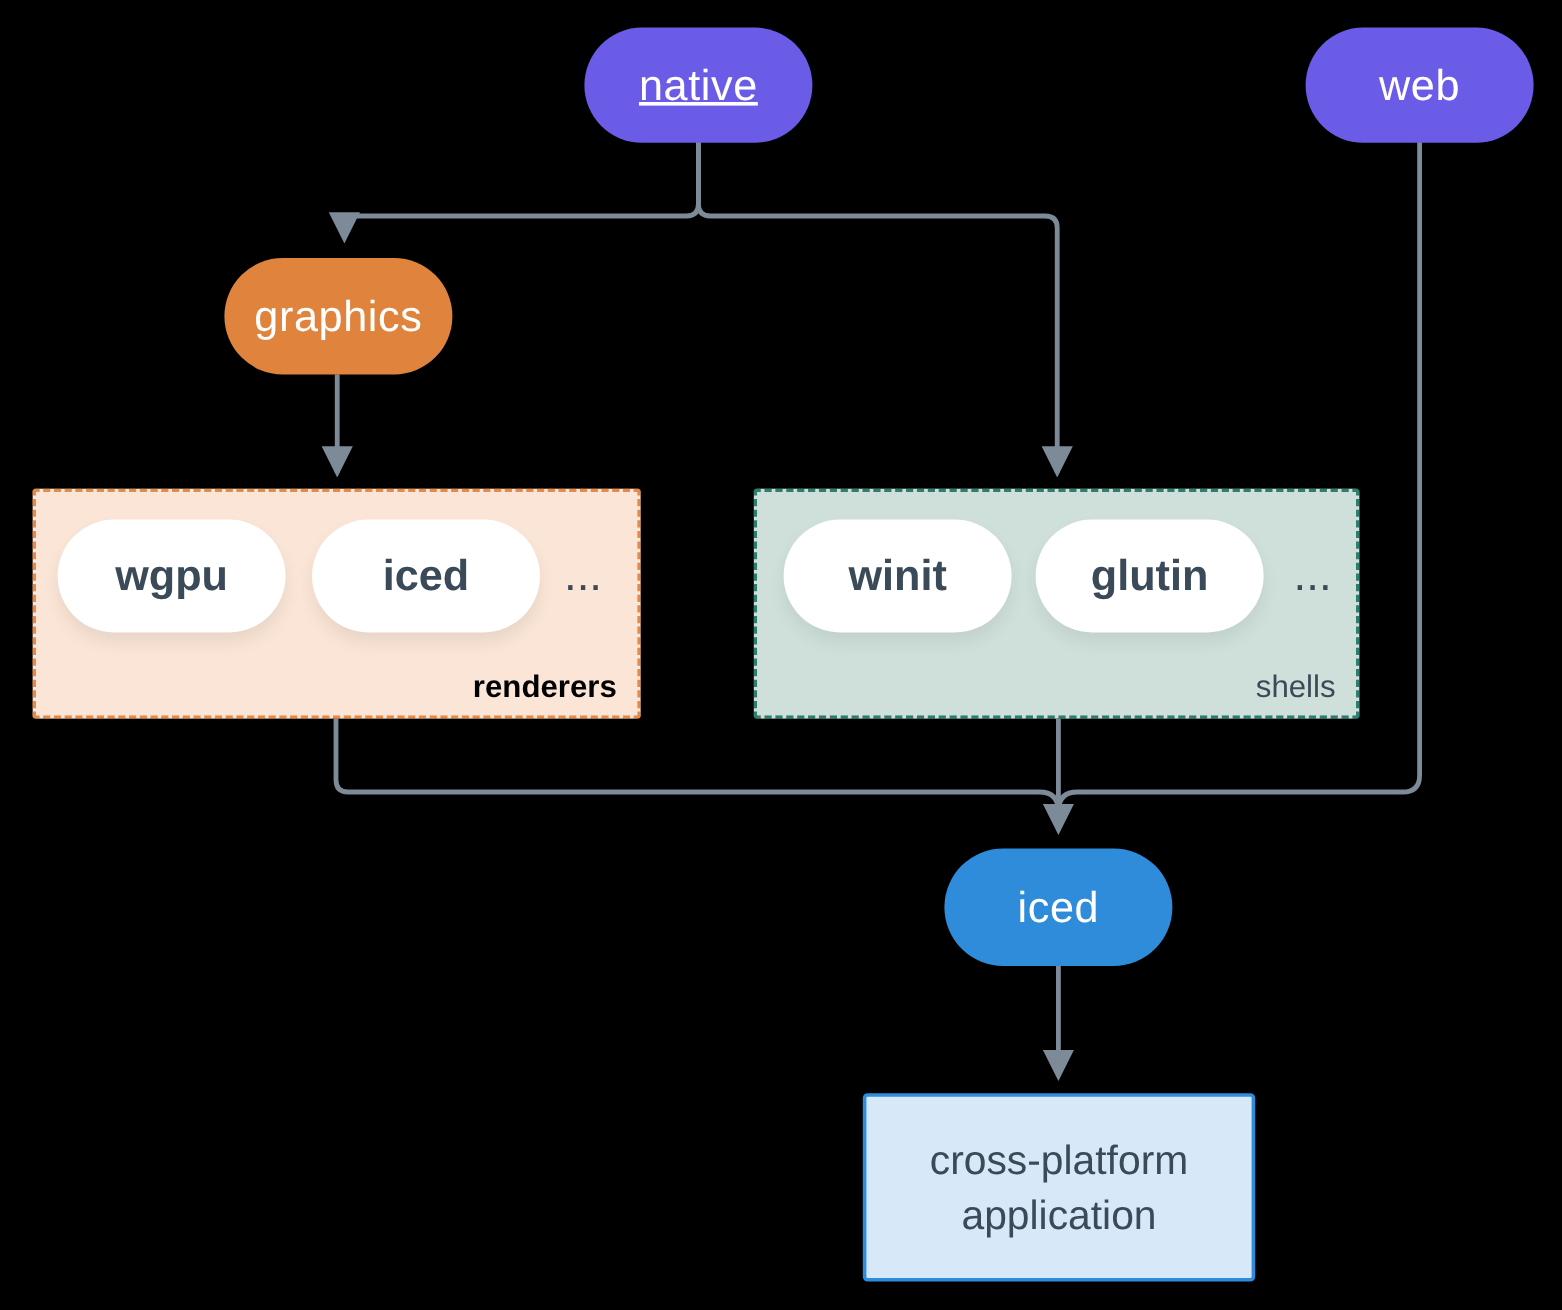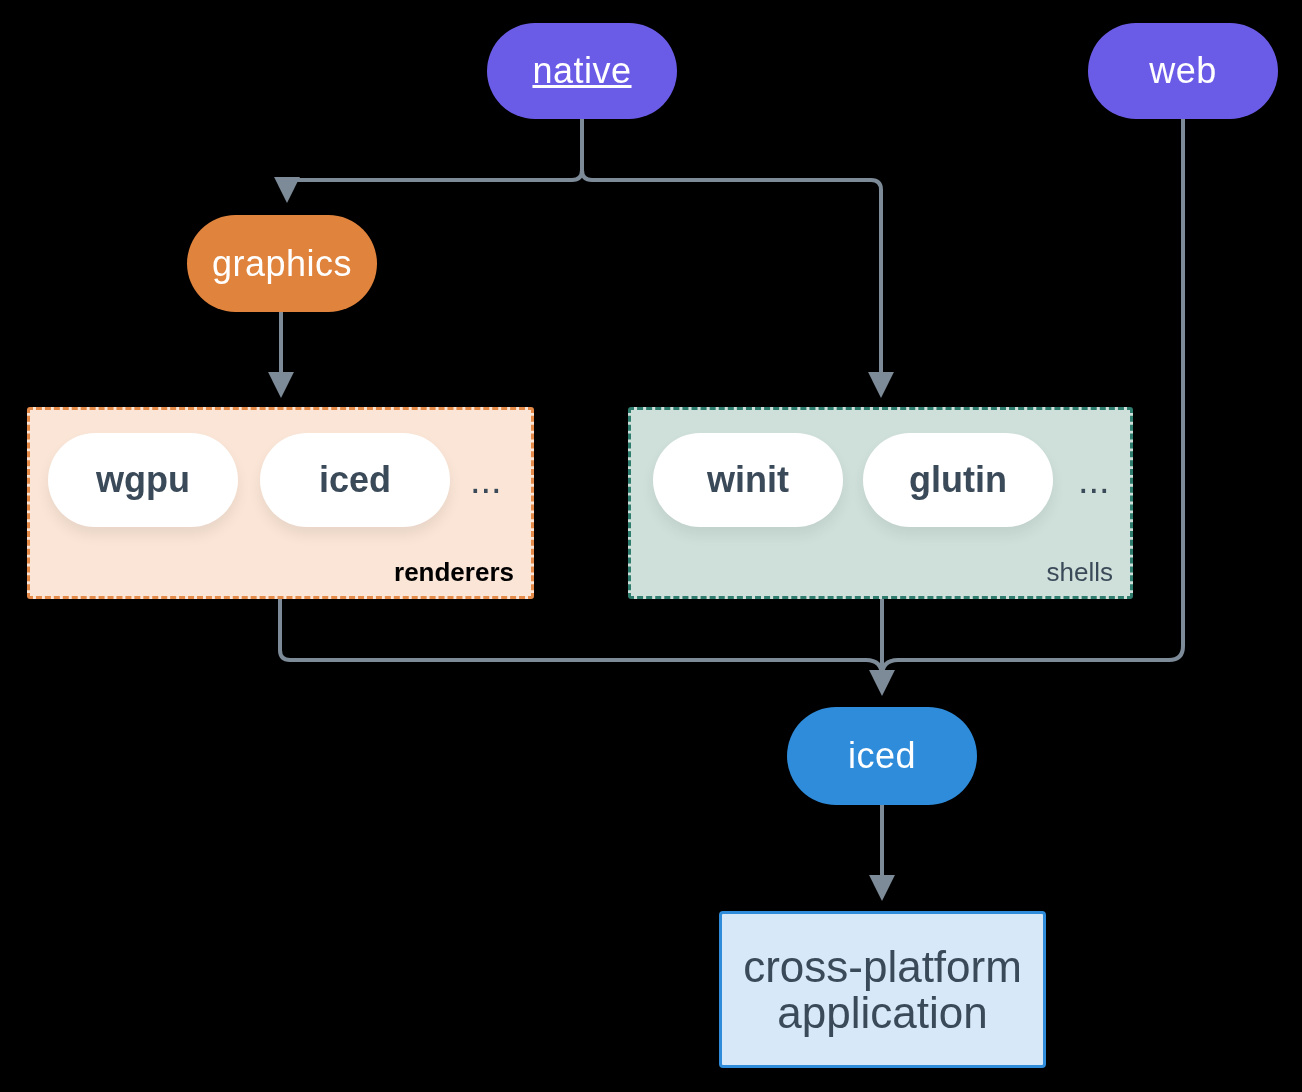--- a/index.html
+++ b/index.html
@@ -87,21 +87,21 @@
     left: 719px; top: 911px;
     width: 327px; height: 157px;
     box-sizing: border-box;
     background: #d7e8f8;
     border: 3px solid #2e8cdb;
     border-radius: 4px;
     display: flex;
     flex-direction: column;
     align-items: center;
     justify-content: center;
-    font-size: 44px;
+    font-size: 34px;
     line-height: 46px;
     color: #3b4a59;
     text-align: center;
   }
 </style>
 </head>
 <body>
 
 <div id="canvas" style="background-color: rgb(0, 0, 0);">
 

